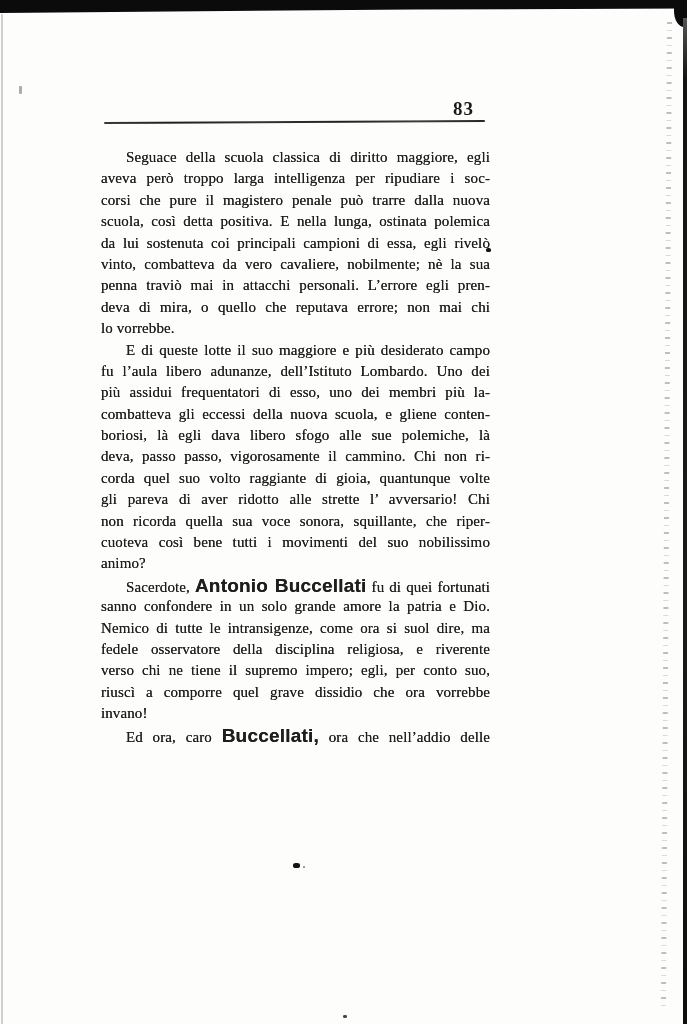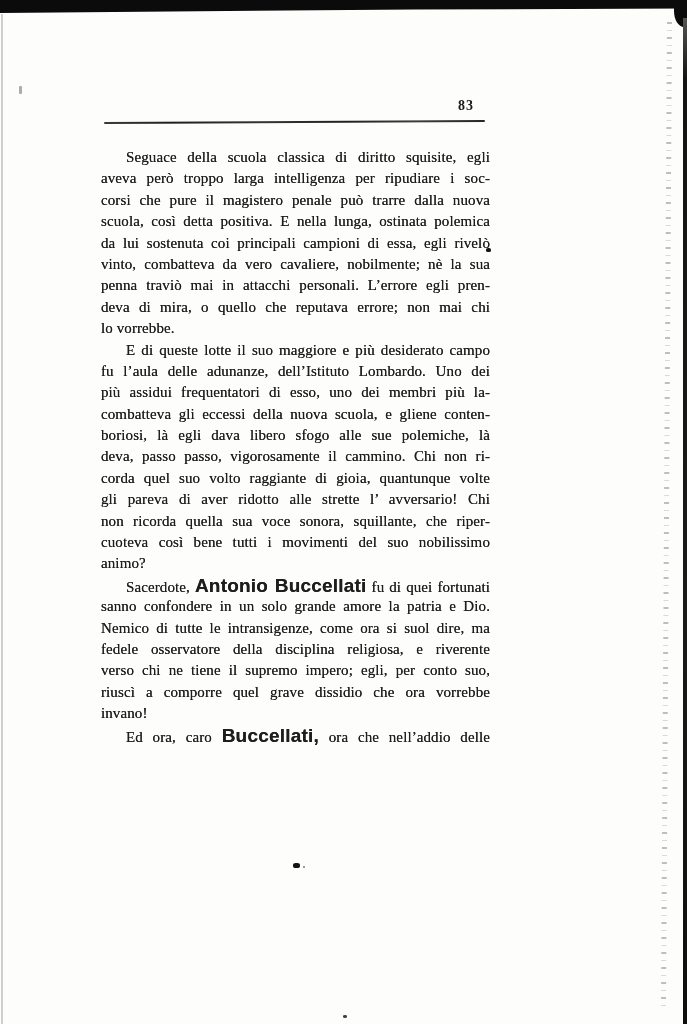--- a/index.html
+++ b/index.html
@@ -69,21 +69,21 @@
   .dot-mid2  { left: 303px; top: 866px; width: 2px; height: 2px; opacity: .5; }
   .dot-bottom{ left: 343px; top: 1015px; width: 4px; height: 3px; opacity: .8; }
   .speck-left{ left: 19px;  top: 86px;  width: 3px; height: 8px; opacity: .35; border-radius: 1px; }
 
   
   .page-number {
     position: absolute;
     left: 450px; top: 98px;
     width: 24px;
     text-align: right;
-    font-size: 14px;
+    font-size: 19px;
     font-weight: bold;
     letter-spacing: 1px;
     color: #1a1a1a;
   }
   .header-rule {
     position: absolute;
     left: 104px; top: 121px;
     width: 381px; height: 2px;
     background: linear-gradient(90deg, #3a3a3a 0%, #1f1f1f 18%, #353535 42%, #222 63%, #3d3d3d 82%, #262626 100%);
     border-radius: 1px;
@@ -128,33 +128,33 @@
   <div class="scan-corner-blob"></div>
   <div class="scan-right-edge"></div>
   <div class="scan-binding-shadow"></div>
   <div class="scan-left-line"></div>
 
   <div class="page-number">83</div>
   <div class="header-rule"></div>
 
   <div class="text-block" id="text-block">
       <div class="para">
-        <div class="line first"><span>Seguace della scuola classica di diritto squisite, egli</span></div>
+        <div class="line first"><span>Seguace della scuola classica di diritto maggiore, egli</span></div>
         <div class="line"><span>aveva però troppo larga intelligenza per ripudiare i soc-</span></div>
         <div class="line"><span>corsi che pure il magistero penale può trarre dalla nuova</span></div>
         <div class="line"><span>scuola, così detta positiva. E nella lunga, ostinata polemica</span></div>
         <div class="line"><span>da lui sostenuta coi principali campioni di essa, egli rivelò</span></div>
         <div class="line"><span>vinto, combatteva da vero cavaliere, nobilmente; nè la sua</span></div>
         <div class="line"><span>penna traviò mai in attacchi personali. L’errore egli pren-</span></div>
         <div class="line"><span>deva di mira, o quello che reputava errore; non mai chi</span></div>
         <div class="line last"><span>lo vorrebbe.</span></div>
       </div>
       <div class="para">
         <div class="line first"><span>E di queste lotte il suo maggiore e più desiderato campo</span></div>
-        <div class="line"><span>fu l’aula delle adunanze, dell’Istituto Lombardo. Uno dei</span></div>
+        <div class="line"><span>fu l’aula libero adunanze, dell’Istituto Lombardo. Uno dei</span></div>
         <div class="line"><span>più assidui frequentatori di esso, uno dei membri più la-</span></div>
         <div class="line"><span>combatteva gli eccessi della nuova scuola, e gliene conten-</span></div>
         <div class="line"><span>boriosi, là egli dava libero sfogo alle sue polemiche, là</span></div>
         <div class="line"><span>deva, passo passo, vigorosamente il cammino. Chi non ri-</span></div>
         <div class="line"><span>corda quel suo volto raggiante di gioia, quantunque volte</span></div>
         <div class="line"><span>gli pareva di aver ridotto alle strette l’ avversario! Chi</span></div>
         <div class="line"><span>non ricorda quella sua voce sonora, squillante, che riper-</span></div>
         <div class="line"><span>cuoteva così bene tutti i movimenti del suo nobilissimo</span></div>
         <div class="line last"><span>animo?</span></div>
       </div>

